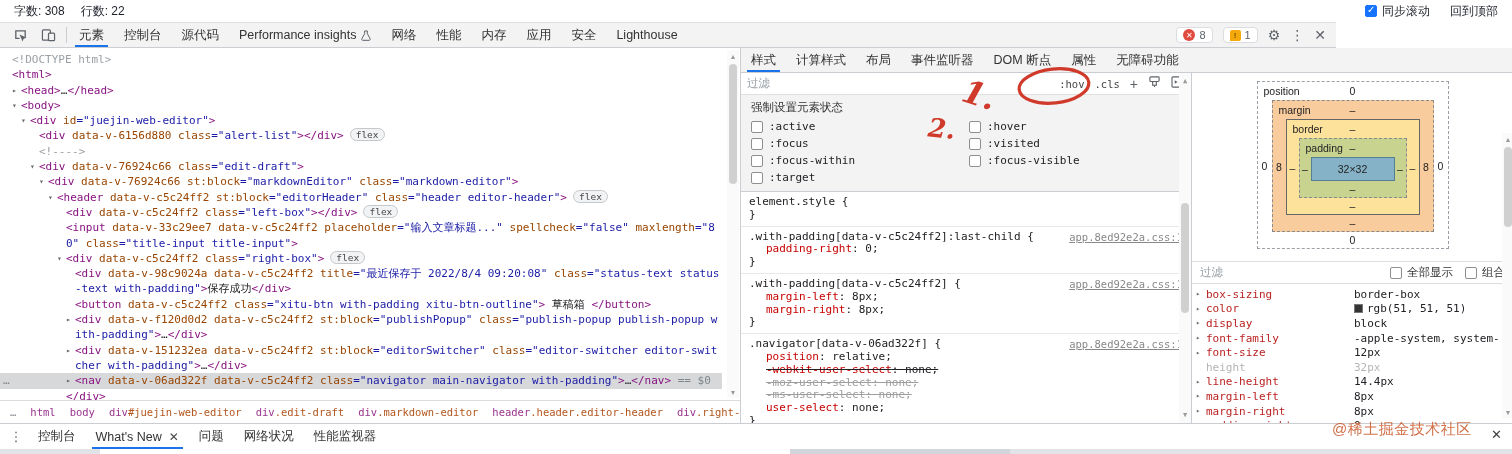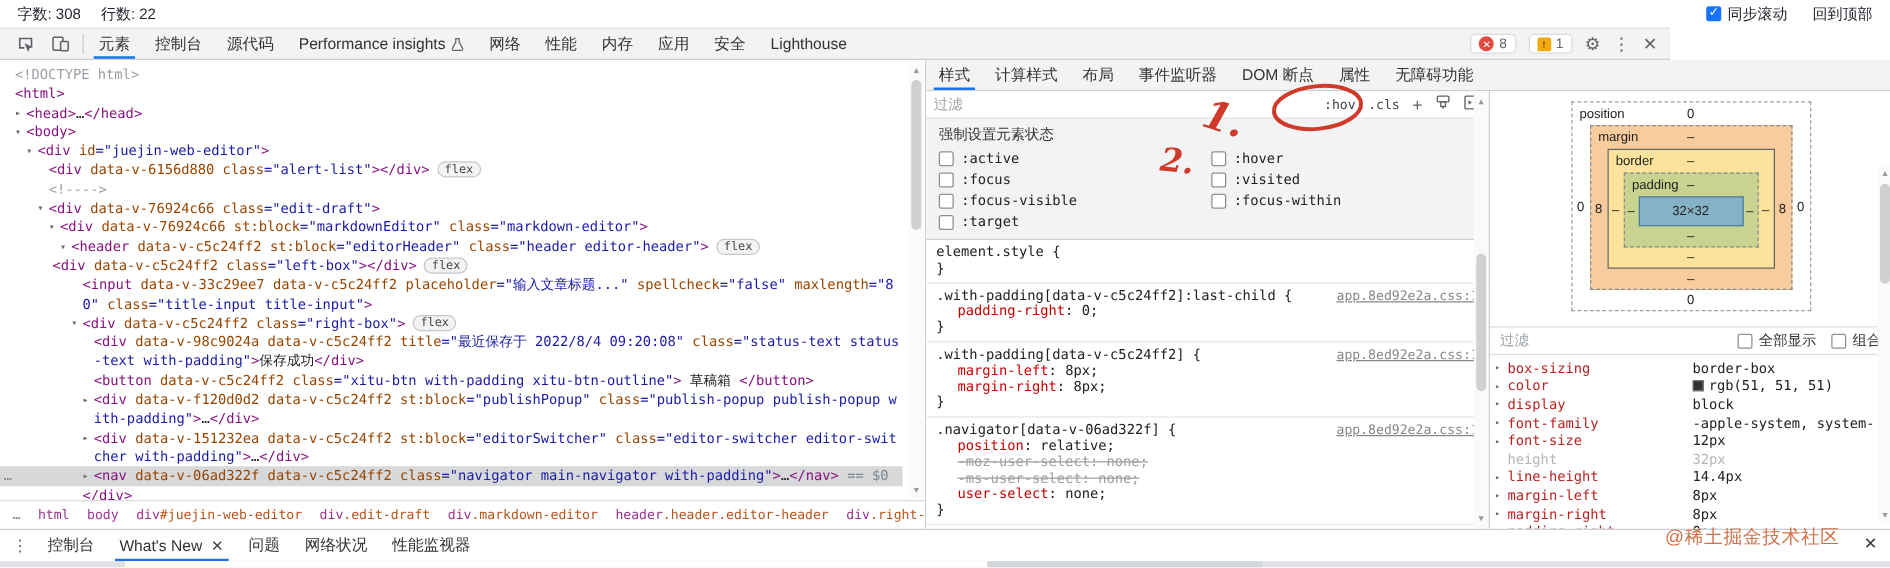--- a/index.html
+++ b/index.html
@@ -234,21 +234,21 @@
           <div class="tree-row" style="padding-left: 12px;"><span class="tk-c">&lt;!DOCTYPE html&gt;</span></div>
           <div class="tree-row" style="padding-left: 12px;"><span class="tk-t">&lt;html&gt;</span></div>
           <div class="tree-row" style="padding-left: 21px;"><span class="twisty" style="left: 12px;">▸</span><span class="tk-t">&lt;head&gt;</span><span class="tk-p">…</span><span class="tk-t">&lt;/head&gt;</span></div>
           <div class="tree-row" style="padding-left: 21px;"><span class="twisty" style="left: 12px;">▾</span><span class="tk-t">&lt;body&gt;</span></div>
           <div class="tree-row" style="padding-left: 30px;"><span class="twisty" style="left: 21px;">▾</span><span class="tk-t">&lt;div</span><span class="tk-a"> id</span><span class="tk-v">="juejin-web-editor"</span><span class="tk-t">&gt;</span></div>
           <div class="tree-row" style="padding-left: 39px;"><span class="tk-t">&lt;div</span><span class="tk-a"> data-v-6156d880</span><span class="tk-a"> class</span><span class="tk-v">="alert-list"</span><span class="tk-t">&gt;&lt;/div&gt;</span><span class="tk-b">flex</span></div>
           <div class="tree-row" style="padding-left: 39px;"><span class="tk-c">&lt;!----&gt;</span></div>
           <div class="tree-row" style="padding-left: 39px;"><span class="twisty" style="left: 30px;">▾</span><span class="tk-t">&lt;div</span><span class="tk-a"> data-v-76924c66</span><span class="tk-a"> class</span><span class="tk-v">="edit-draft"</span><span class="tk-t">&gt;</span></div>
           <div class="tree-row" style="padding-left: 48px;"><span class="twisty" style="left: 39px;">▾</span><span class="tk-t">&lt;div</span><span class="tk-a"> data-v-76924c66</span><span class="tk-a"> st:block</span><span class="tk-v">="markdownEditor"</span><span class="tk-a"> class</span><span class="tk-v">="markdown-editor"</span><span class="tk-t">&gt;</span></div>
           <div class="tree-row" style="padding-left: 57px;"><span class="twisty" style="left: 48px;">▾</span><span class="tk-t">&lt;header</span><span class="tk-a"> data-v-c5c24ff2</span><span class="tk-a"> st:block</span><span class="tk-v">="editorHeader"</span><span class="tk-a"> class</span><span class="tk-v">="header editor-header"</span><span class="tk-t">&gt;</span><span class="tk-b">flex</span></div>
-          <div class="tree-row" style="padding-left: 42px;"><span class="tk-t">&lt;div</span><span class="tk-a"> data-v-c5c24ff2</span><span class="tk-a"> class</span><span class="tk-v">="left-box"</span><span class="tk-t">&gt;&lt;/div&gt;</span><span class="tk-b">flex</span></div>
+          <div class="tree-row" style="padding-left: 66px;"><span class="tk-t">&lt;div</span><span class="tk-a"> data-v-c5c24ff2</span><span class="tk-a"> class</span><span class="tk-v">="left-box"</span><span class="tk-t">&gt;&lt;/div&gt;</span><span class="tk-b">flex</span></div>
           <div class="tree-row" style="padding-left: 66px;"><span class="tk-t">&lt;input</span><span class="tk-a"> data-v-33c29ee7</span><span class="tk-a"> data-v-c5c24ff2</span><span class="tk-a"> placeholder</span><span class="tk-v">="输入文章标题..."</span><span class="tk-a"> spellcheck</span><span class="tk-v">="false"</span><span class="tk-a"> maxlength</span><span class="tk-v">="80"</span><span class="tk-a"> class</span><span class="tk-v">="title-input title-input"</span><span class="tk-t">&gt;</span></div>
           <div class="tree-row" style="padding-left: 66px;"><span class="twisty" style="left: 57px;">▾</span><span class="tk-t">&lt;div</span><span class="tk-a"> data-v-c5c24ff2</span><span class="tk-a"> class</span><span class="tk-v">="right-box"</span><span class="tk-t">&gt;</span><span class="tk-b">flex</span></div>
           <div class="tree-row" style="padding-left: 75px;"><span class="tk-t">&lt;div</span><span class="tk-a"> data-v-98c9024a</span><span class="tk-a"> data-v-c5c24ff2</span><span class="tk-a"> title</span><span class="tk-v">="最近保存于 2022/8/4 09:20:08"</span><span class="tk-a"> class</span><span class="tk-v">="status-text status-text with-padding"</span><span class="tk-t">&gt;</span><span class="tk-p">保存成功</span><span class="tk-t">&lt;/div&gt;</span></div>
           <div class="tree-row" style="padding-left: 75px;"><span class="tk-t">&lt;button</span><span class="tk-a"> data-v-c5c24ff2</span><span class="tk-a"> class</span><span class="tk-v">="xitu-btn with-padding xitu-btn-outline"</span><span class="tk-t">&gt;</span><span class="tk-p"> 草稿箱 </span><span class="tk-t">&lt;/button&gt;</span></div>
           <div class="tree-row" style="padding-left: 75px;"><span class="twisty" style="left: 66px;">▸</span><span class="tk-t">&lt;div</span><span class="tk-a"> data-v-f120d0d2</span><span class="tk-a"> data-v-c5c24ff2</span><span class="tk-a"> st:block</span><span class="tk-v">="publishPopup"</span><span class="tk-a"> class</span><span class="tk-v">="publish-popup publish-popup with-padding"</span><span class="tk-t">&gt;</span><span class="tk-p">…</span><span class="tk-t">&lt;/div&gt;</span></div>
           <div class="tree-row" style="padding-left: 75px;"><span class="twisty" style="left: 66px;">▸</span><span class="tk-t">&lt;div</span><span class="tk-a"> data-v-151232ea</span><span class="tk-a"> data-v-c5c24ff2</span><span class="tk-a"> st:block</span><span class="tk-v">="editorSwitcher"</span><span class="tk-a"> class</span><span class="tk-v">="editor-switcher editor-switcher with-padding"</span><span class="tk-t">&gt;</span><span class="tk-p">…</span><span class="tk-t">&lt;/div&gt;</span></div>
           <div class="tree-row sel" style="padding-left: 75px;"><span class="gutter">…</span><span class="twisty" style="left: 66px;">▸</span><span class="tk-t">&lt;nav</span><span class="tk-a"> data-v-06ad322f</span><span class="tk-a"> data-v-c5c24ff2</span><span class="tk-a"> class</span><span class="tk-v">="navigator main-navigator with-padding"</span><span class="tk-t">&gt;</span><span class="tk-p">…</span><span class="tk-t">&lt;/nav&gt;</span><span class="tk-d"> == $0</span></div>
           <div class="tree-row" style="padding-left: 66px;"><span class="tk-t">&lt;/div&gt;</span></div>
         </div>
       <div class="vscroll" style="left:727px; top:2px; height:348px;">
@@ -337,27 +337,27 @@
               </div>
               <div>
                 <span class="force-item">
                   <span class="cb"></span>
                   <span>:visited</span>
                 </span>
               </div>
               <div>
                 <span class="force-item">
                   <span class="cb"></span>
+                  <span>:focus-within</span>
+                </span>
+              </div>
+              <div>
+                <span class="force-item">
+                  <span class="cb"></span>
                   <span>:focus-visible</span>
-                </span>
-              </div>
-              <div>
-                <span class="force-item">
-                  <span class="cb"></span>
-                  <span>:focus-within</span>
                 </span>
               </div>
               <div>
                 <span class="force-item">
                   <span class="cb"></span>
                   <span>:target</span>
                 </span>
               </div>
               <div></div>
             </div>
@@ -374,20 +374,21 @@
             </div>
             <div class="rule">
               <div class="sel-line"><span class="src">app.8ed92e2a.css:1</span><span>.with-padding[data-v-c5c24ff2] {</span></div>
               <div class="prop"><span class="pn">margin-left</span><span>: 8px;</span></div>
               <div class="prop"><span class="pn">margin-right</span><span>: 8px;</span></div>
               <div>}</div>
             </div>
             <div class="rule">
               <div class="sel-line"><span class="src">app.8ed92e2a.css:1</span><span>.navigator[data-v-06ad322f] {</span></div>
               <div class="prop"><span class="pn">position</span><span>: relative;</span></div>
+              <div class="prop strike-dark"><span class="pn">-webkit-user-select</span><span>: none;</span></div>
               <div class="prop strike-gray"><span class="pn">-moz-user-select</span><span>: none;</span></div>
               <div class="prop strike-gray"><span class="pn">-ms-user-select</span><span>: none;</span></div>
               <div class="prop"><span class="pn">user-select</span><span>: none;</span></div>
               <div>}</div>
             </div>
           </div>
         <div class="vscroll" style="left:438px; top:0; height:350px;">
           <span class="arr" style="top:2px;">▲</span>
           <span class="thumb" style="top:130px; height:110px;"></span>
           <span class="arr" style="bottom:2px;">▼</span>

